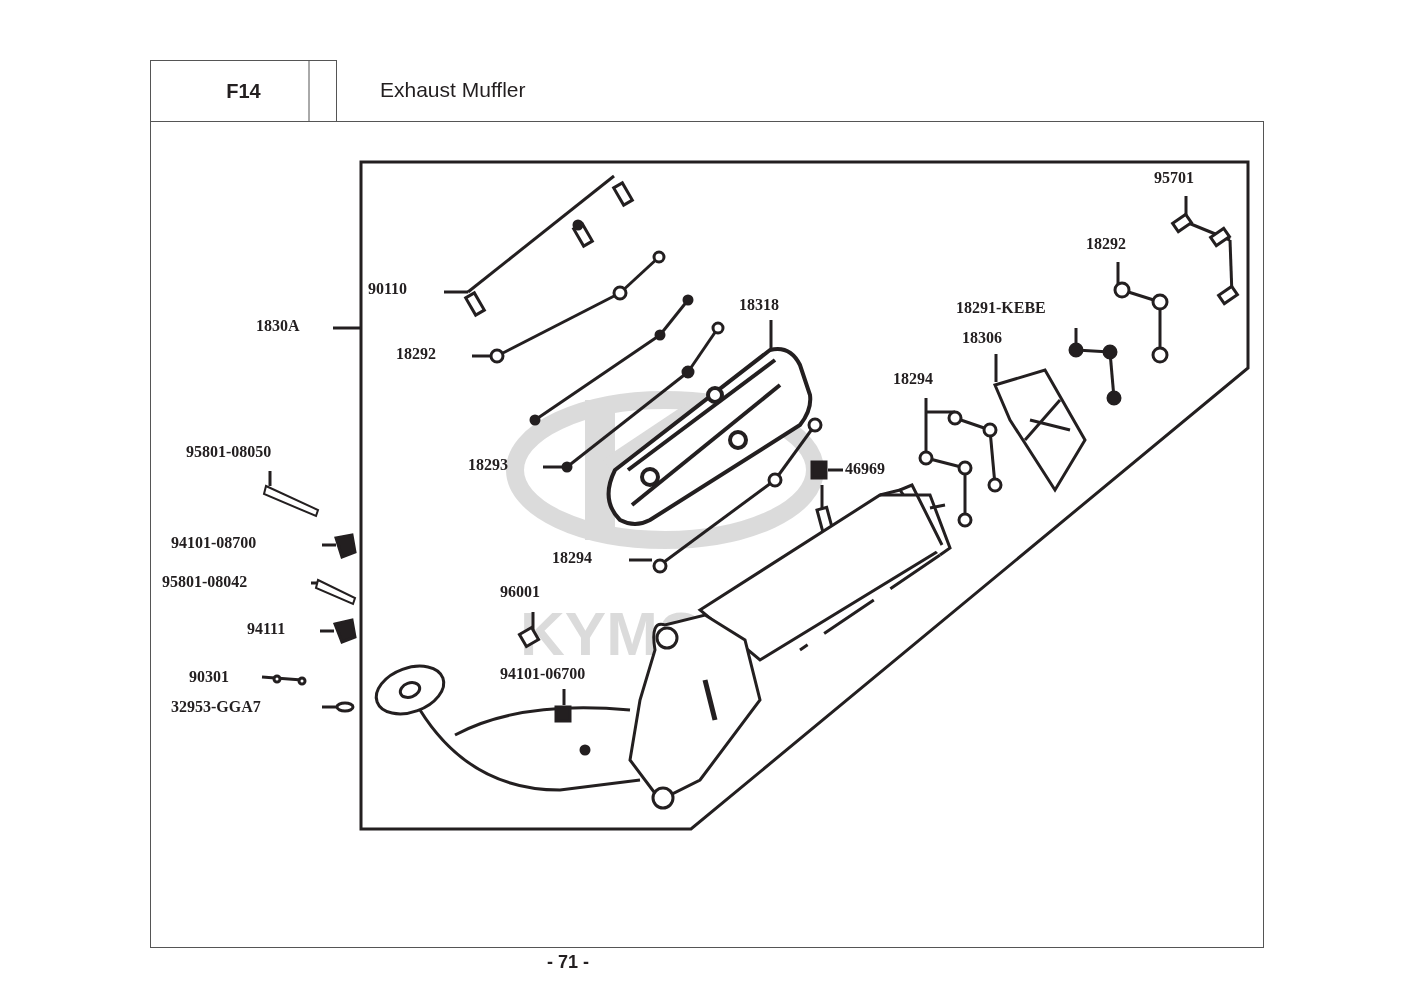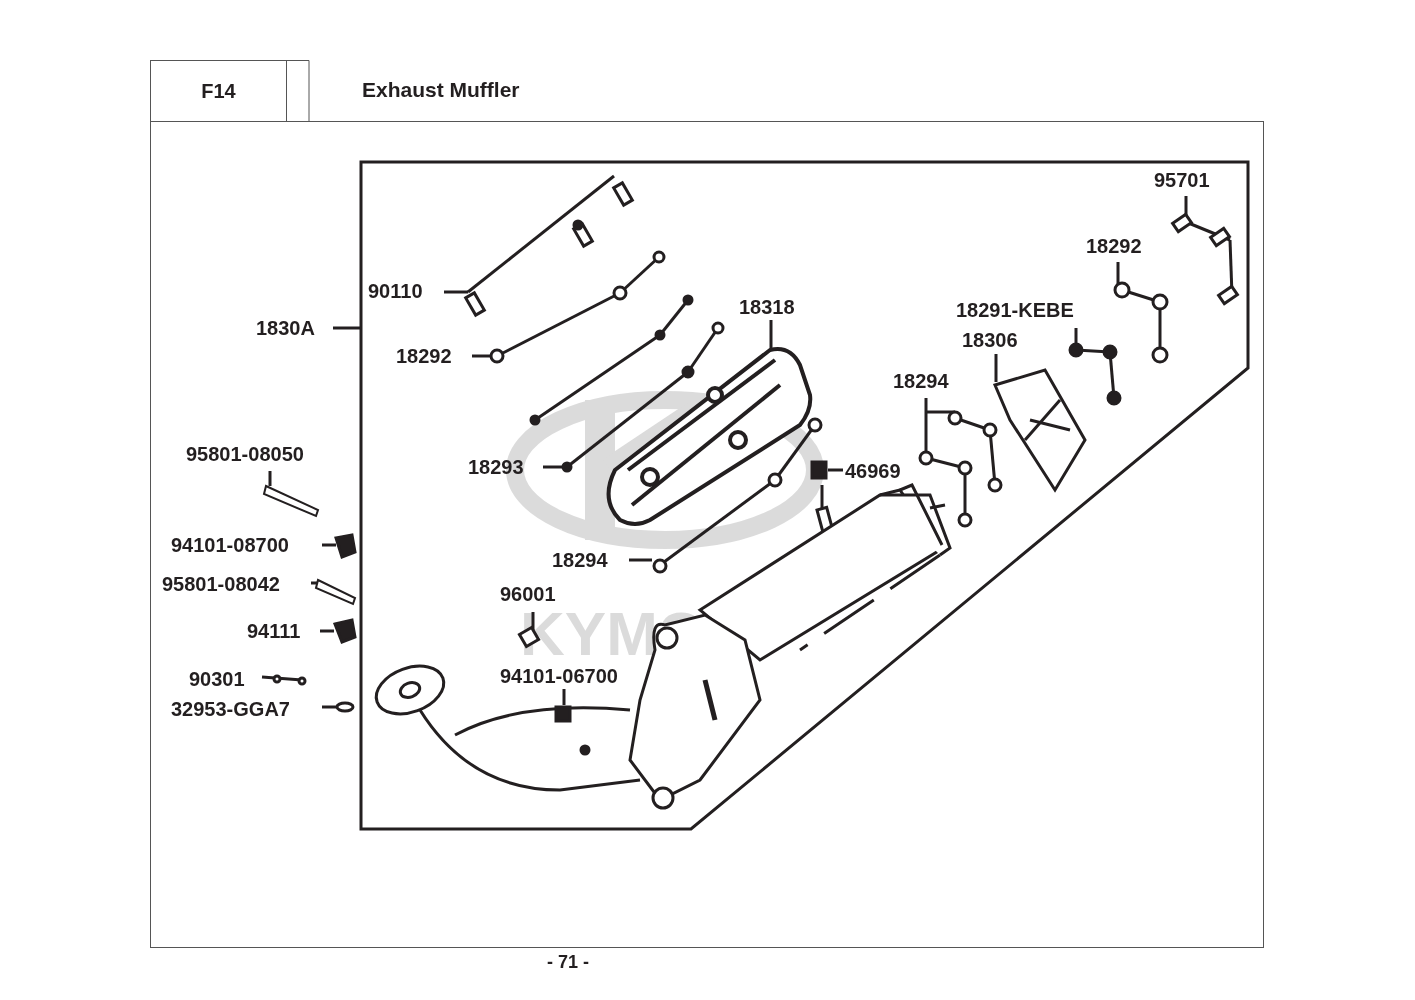--- a/index.html
+++ b/index.html
@@ -1,21 +1,21 @@
 <!DOCTYPE html>
 <html><head>
 <meta charset="utf-8">
 <style>
   html,body{margin:0;padding:0;background:#fff;}
   body{width:1415px;height:1000px;position:relative;overflow:hidden;font-family:"Liberation Sans",sans-serif;color:#231f20;}
-  .hdr-code{position:absolute;left:150px;top:60px;width:137px;height:61px;border:1px solid #555;border-bottom:none;box-sizing:border-box;display:flex;align-items:center;justify-content:center;font-weight:bold;font-size:20px;}
-  .hdr-title{position:absolute;left:362px;top:78px;font-weight:bold;font-size:21px;}
+  .hdr-code{position:absolute;left:150px;top:60px;width:187px;height:61px;border:1px solid #555;border-bottom:none;box-sizing:border-box;display:flex;align-items:center;justify-content:center;font-weight:bold;font-size:20px;}
+  .hdr-title{position:absolute;left:380px;top:78px;font-weight:normal;font-size:21px;}
   .page-num{position:absolute;left:0;width:1136px;top:952px;text-align:center;font-weight:bold;font-size:18px;}
   svg.diagram{position:absolute;left:0;top:0;}
-  .lbl{position:absolute;font-weight:bold;font-size:20px;white-space:nowrap;}
+  .lbl{position:absolute;font-weight:bold;font-size:16px;white-space:nowrap;font-family:Liberation Serif, serif;}
 </style>
 </head>
 <body>
 
 <div class="hdr-code">
     <span>F14</span>
   </div>
 <div class="hdr-title">Exhaust Muffler</div>
 <svg class="diagram" width="1415" height="1000">
 

